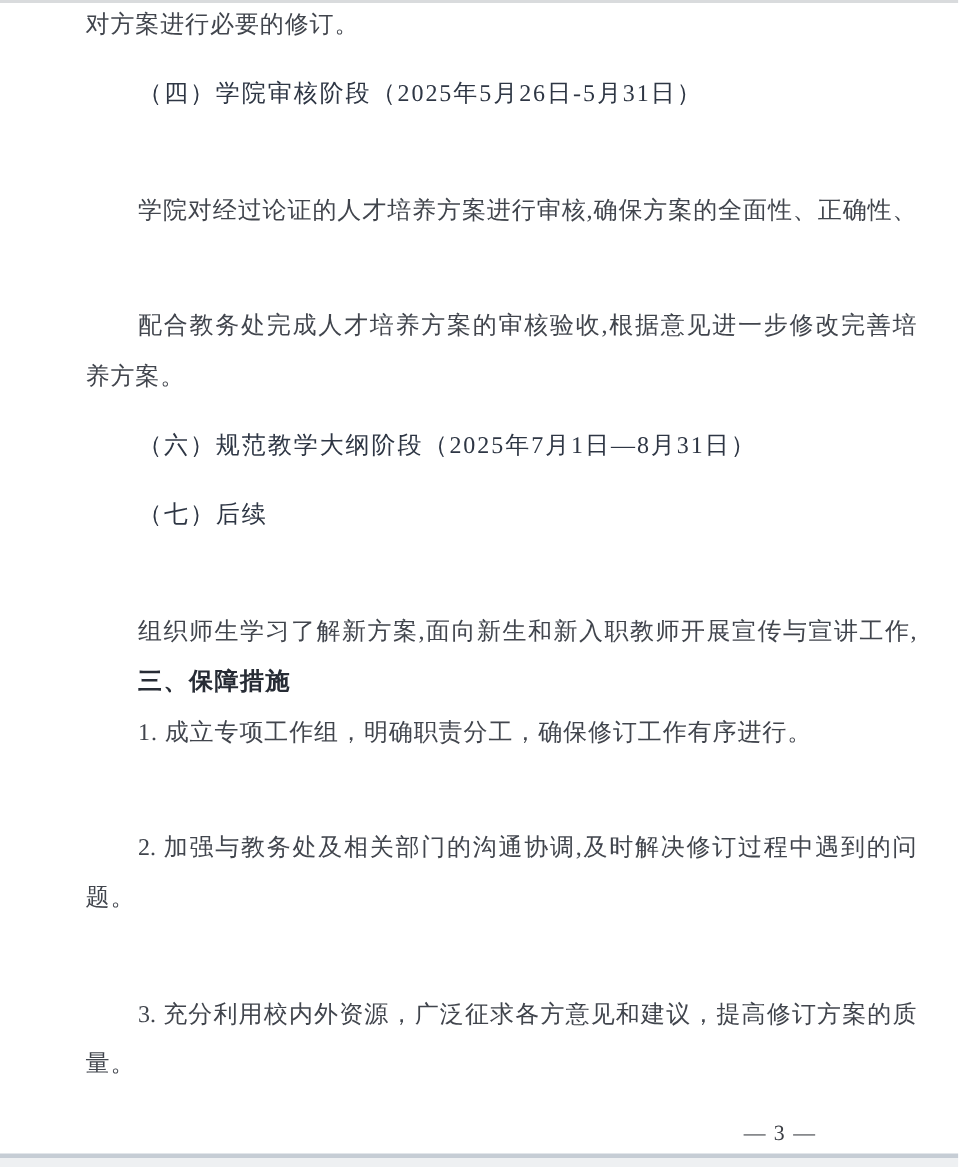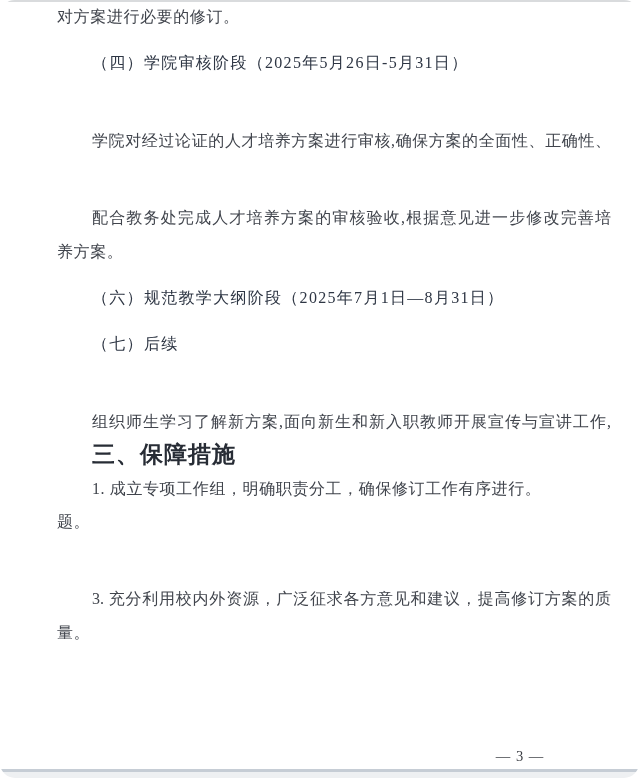--- a/index.html
+++ b/index.html
@@ -13,21 +13,20 @@
   }
   * { margin: 0; padding: 0; box-sizing: border-box; }
   html, body { background: #ffffff; }
   .screenshot {
     position: relative;
     width: 639px;
     height: 778px;
     background: var(--page-bg);
     overflow: hidden;
     font-family: "Liberation Serif", "DejaVu Serif", serif;
-    border-radius: 15px;
   }
   .top-edge {
     position: absolute;
     left: 0; top: 0;
     width: 100%; height: 2px;
     background: var(--top-strip);
   }
   .doc-body {
     position: absolute;
     left: 57px;
@@ -54,21 +53,21 @@
   .line.heading {
     padding-left: 35px;
     color: var(--heading-text);
     letter-spacing: 1.3px;
     margin-top: 13px;
   }
   .line.subhead {
     padding-left: 35px;
     font-family: "Liberation Sans", "DejaVu Sans", sans-serif;
     font-weight: bold;
-    font-size: 23px;
+    font-size: 16px;
     color: var(--subhead-text);
     letter-spacing: 1px;
   }
   .page-number {
     position: absolute;
     left: 470px;
     top: 748px;
     width: 100px;
     text-align: center;
     font-size: 14.5px;
@@ -98,20 +97,21 @@
       <div class="line body">对方案进行必要的修订。</div>
       <div class="line heading">（四）学院审核阶段（2025年5月26日-5月31日）</div>
       <div class="line body indent justify">学院对经过论证的人才培养方案进行审核,确保方案的全面性、正确性、</div>
       <div class="line body indent justify">配合教务处完成人才培养方案的审核验收,根据意见进一步修改完善培</div>
       <div class="line body">养方案。</div>
       <div class="line heading">（六）规范教学大纲阶段（2025年7月1日—8月31日）</div>
       <div class="line heading">（七）后续</div>
       <div class="line body indent justify">组织师生学习了解新方案,面向新生和新入职教师开展宣传与宣讲工作,</div>
       <div class="line subhead">三、保障措施</div>
       <div class="line body indent">1. 成立专项工作组，明确职责分工，确保修订工作有序进行。</div>
+      <div class="line body indent justify">2. 加强与教务处及相关部门的沟通协调,及时解决修订过程中遇到的问</div>
       <div class="line body">题。</div>
       <div class="line body indent justify">3. 充分利用校内外资源，广泛征求各方意见和建议，提高修订方案的质</div>
       <div class="line body">量。</div>
     </div>
   <div class="page-number">— 3 —</div>
   <div class="bottom-rule"></div>
   <div class="bottom-edge"></div>
 </div>
 
 </body></html>

